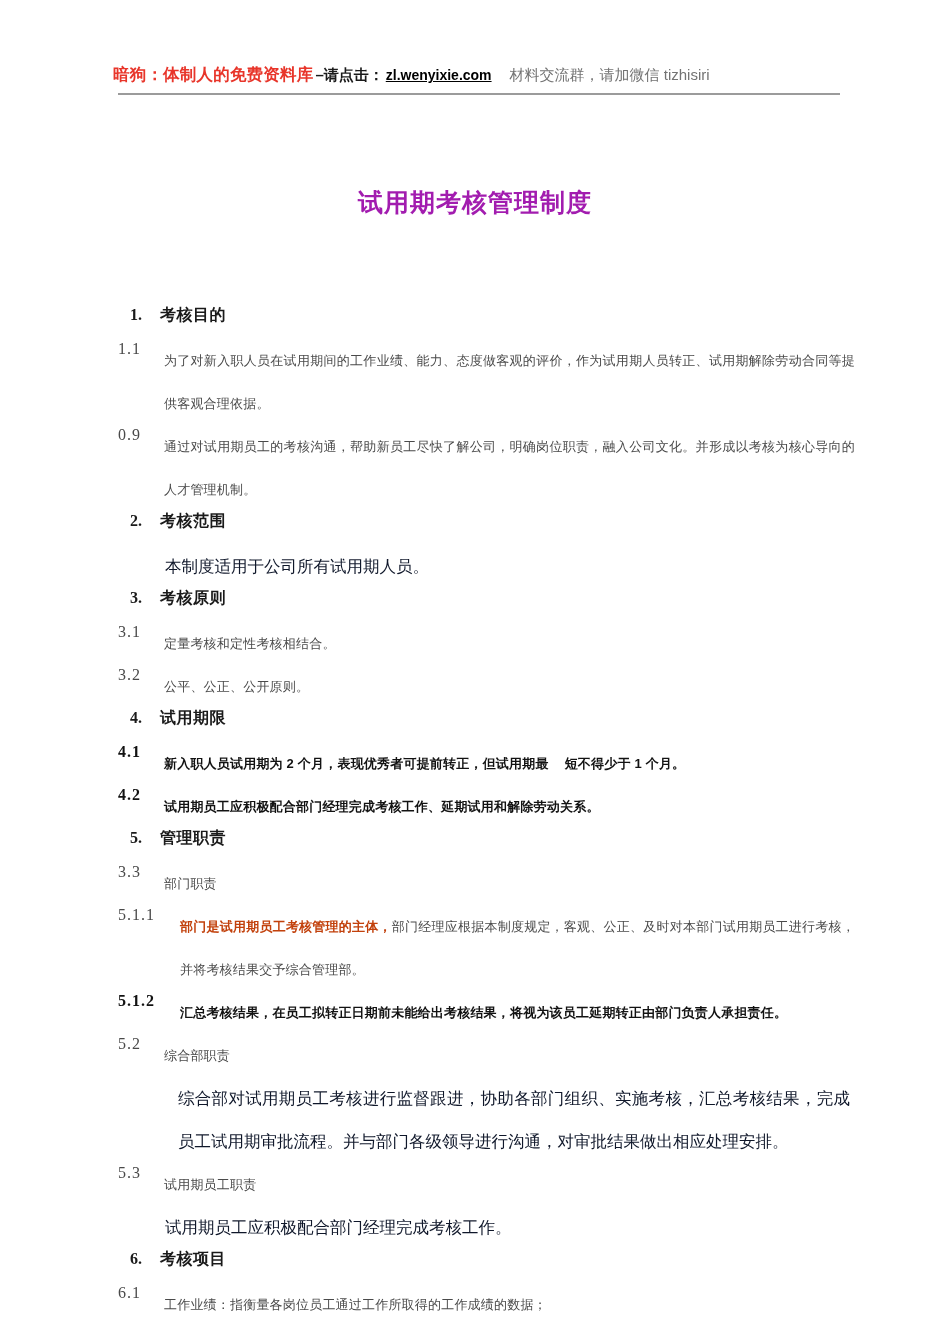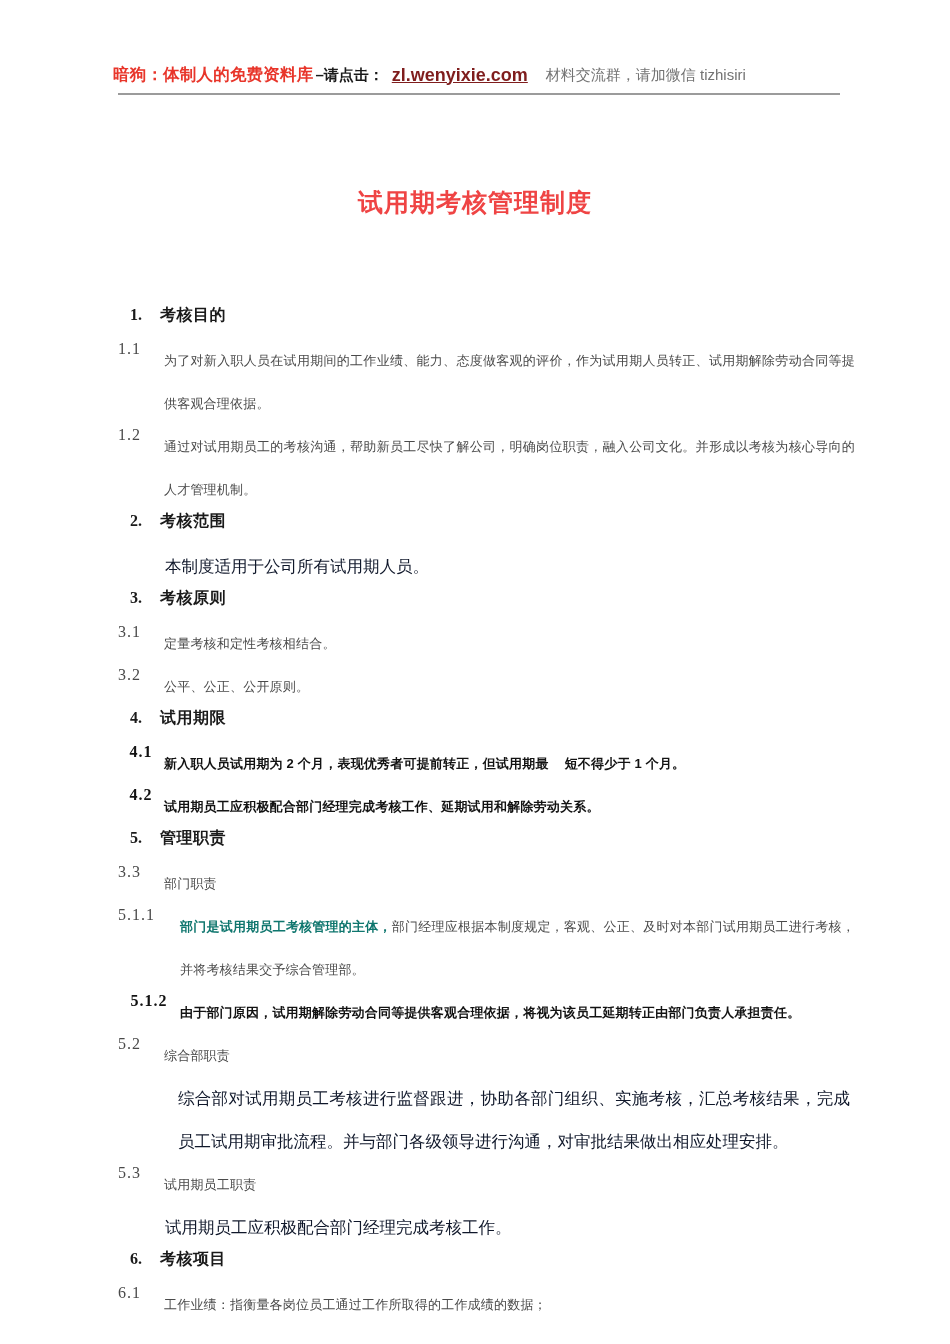--- a/index.html
+++ b/index.html
@@ -44,26 +44,26 @@
     letter-spacing: 0.2px;
   }
   .header-banner .hb-dark {
     color: #1a1a1a;
     font-weight: bold;
     font-size: 15px;
     font-family: "Liberation Sans", "DejaVu Sans", sans-serif;
     margin-left: 2px;
   }
   .header-banner .hb-link {
-    color: #7f1d1d;
-    font-weight: bold;
-    font-size: 18px;
+    color: #000000;
+    font-weight: bold;
+    font-size: 14px;
     font-family: "Liberation Sans", "DejaVu Sans", sans-serif;
     text-decoration: underline;
-    margin-left: 8px;
+    margin-left: 2px;
   }
   .header-banner .hb-tail {
     color: #737373;
     font-size: 15px;
     font-family: "Liberation Sans", "DejaVu Sans", sans-serif;
     margin-left: 18px;
   }
   .header-rule {
     position: absolute;
     top: 93px;
@@ -76,21 +76,21 @@
   
   .doc-title {
     position: absolute;
     top: 186px;
     left: 0;
     width: 950px;
     text-align: center;
     font-family: "Liberation Sans", "DejaVu Sans", sans-serif;
     font-size: 25px;
     font-weight: bold;
-    color: #ef4444;
+    color: #a21caf;
     letter-spacing: 1px;
   }
 
   
   .content {
     position: absolute;
     top: 305px;
     left: 0;
     width: 950px;
   }
@@ -139,35 +139,35 @@
     line-height: 43px;
     text-align: justify;
     letter-spacing: 0.2px;
   }
   .item.bold .num,
   .item.bold .body {
     font-weight: bold;
     color: #121212;
     font-family: "Liberation Sans", "DejaVu Sans", sans-serif;
   }
-  .item.bold .num { font-family: "Liberation Serif", "DejaVu Serif", serif; text-align: center; }
+  .item.bold .num { font-family: "Liberation Serif", "DejaVu Serif", serif; }
 
   
   .para {
     padding-left: 165px;
     padding-right: 100px;
     font-family: "Liberation Serif", "DejaVu Serif", serif;
     font-size: 16.5px;
     line-height: 43px;
     color: #0f172a;
     text-align: justify;
   }
   .para.indent2 { padding-left: 178px; }
 
-  .b { font-weight: bold; color: #0f766e; font-family: "Liberation Sans", "DejaVu Sans", sans-serif; }
+  .b { font-weight: bold; color: #c2410c; font-family: "Liberation Sans", "DejaVu Sans", sans-serif; }
   .gap { display: inline-block; width: 16px; }
 </style>
 </head>
 <body>
 
 <div class="page">
 
   <div class="header-banner">
     <span class="hb-red">暗狗：体制人的免费资料库</span>
     <span class="hb-dark">–请点击：</span>
@@ -182,21 +182,21 @@
 
     <div class="sec-head">
       <span class="num">1.</span>
       <span class="txt">考核目的</span>
     </div>
     <div class="item">
       <span class="num">1.1</span>
       <span class="body">为了对新入职人员在试用期间的工作业绩、能力、态度做客观的评价，作为试用期人员转正、试用期解除劳动合同等提供客观合理依据。</span>
     </div>
     <div class="item">
-      <span class="num">1.2</span>
+      <span class="num">0.9</span>
       <span class="body">通过对试用期员工的考核沟通，帮助新员工尽快了解公司，明确岗位职责，融入公司文化。并形成以考核为核心导向的人才管理机制。</span>
     </div>
 
     <div class="sec-head">
       <span class="num">2.</span>
       <span class="txt">考核范围</span>
     </div>
     <div class="para">本制度适用于公司所有试用期人员。</div>
 
     <div class="sec-head">
@@ -232,21 +232,21 @@
     <div class="item">
       <span class="num">3.3</span>
       <span class="body">部门职责</span>
     </div>
     <div class="item">
       <span class="num wide">5.1.1</span>
       <span class="body"><span class="b">部门是试用期员工考核管理的主体，</span><span>部门经理应根据本制度规定，客观、公正、及时对本部门试用期员工进行考核，并将考核结果交予综合管理部。</span></span>
     </div>
     <div class="item bold">
       <span class="num wide">5.1.2</span>
-      <span class="body">由于部门原因，试用期解除劳动合同等提供客观合理依据，将视为该员工延期转正由部门负责人承担责任。</span>
+      <span class="body">汇总考核结果，在员工拟转正日期前未能给出考核结果，将视为该员工延期转正由部门负责人承担责任。</span>
     </div>
     <div class="item">
       <span class="num">5.2</span>
       <span class="body">综合部职责</span>
     </div>
     <div class="para indent2">综合部对试用期员工考核进行监督跟进，协助各部门组织、实施考核，汇总考核结果，完成员工试用期审批流程。并与部门各级领导进行沟通，对审批结果做出相应处理安排。</div>
     <div class="item">
       <span class="num">5.3</span>
       <span class="body">试用期员工职责</span>
     </div>

